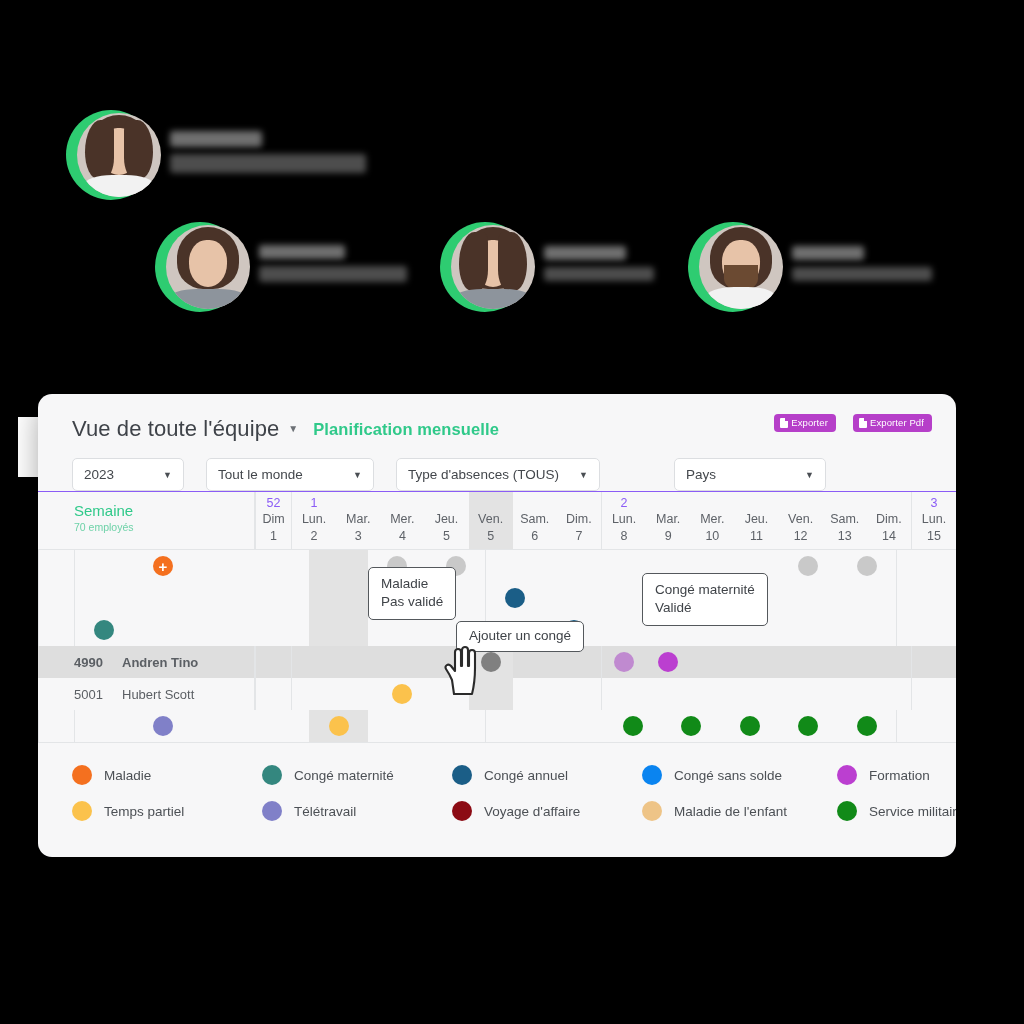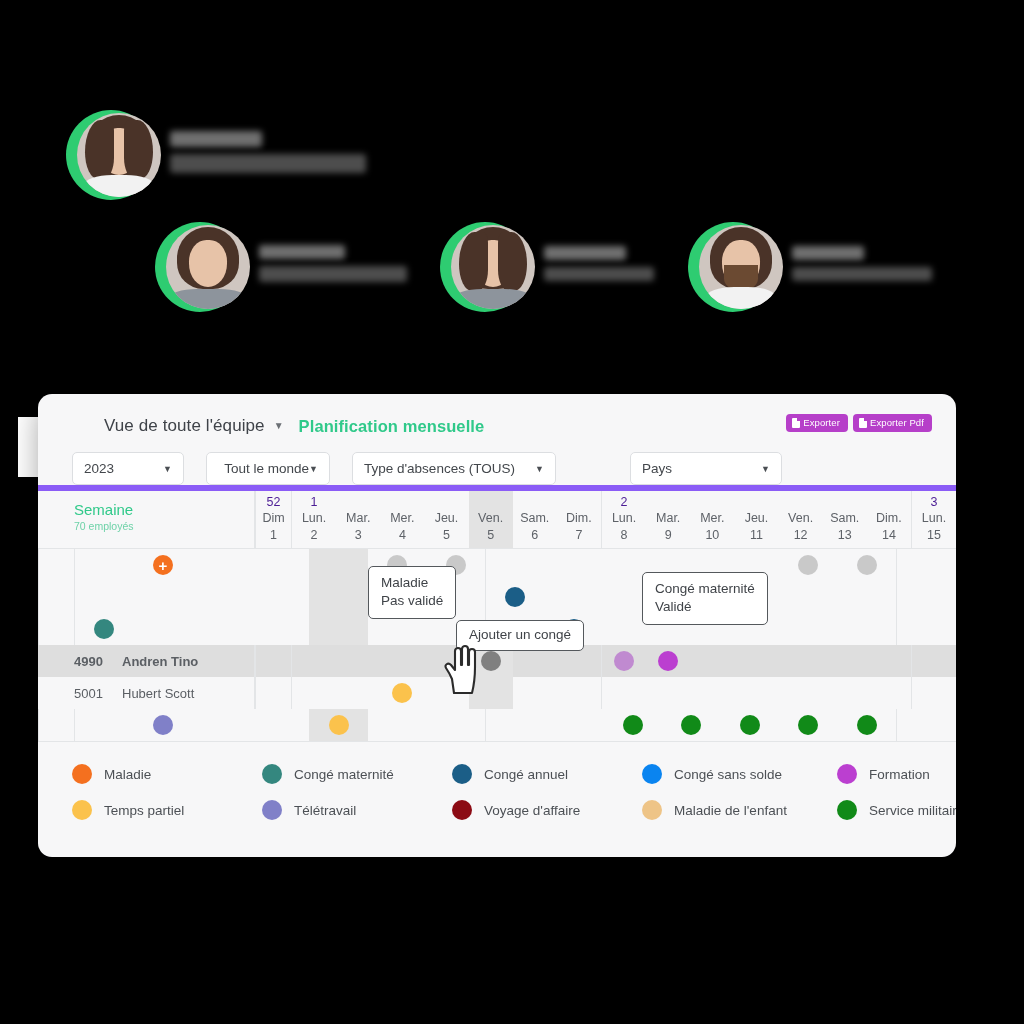--- a/index.html
+++ b/index.html
@@ -48,25 +48,25 @@
   .card {
     position: absolute; left: 38px; top: 394px; width: 918px; height: 463px;
     background: #f7f7f8; border-radius: 14px;
     box-shadow: 0 10px 30px rgba(0,0,0,.35);
     overflow: hidden;
   }
 
   
   .card-head { padding: 22px 26px 0 34px; position: relative; }
   .view-row { display:flex; align-items:center; gap:9px; }
-  .view-label { font-size: 17px; color:#3f4349; letter-spacing:.1px;margin-left:32px; }
+  .view-label { font-size: 22px; color:#3f4349; letter-spacing:.1px; }
   .caret { color:#6c7075; font-size:10px; line-height:1; }
   .plan-link { font-size:16.5px; color:#30c98a; font-weight:700; margin-left:6px; letter-spacing:.1px;}
 
-  .export-wrap { position:absolute; right:24px; top:20px; display:flex; gap:5px; }
+  .export-wrap { position:absolute; right:24px; top:20px; display:flex; gap:17px; }
   .exp-btn {
     background:#b63fc9; color:#fff; border-radius:4px;
     font-size:9.5px; padding:4px 8px 4px 6px; display:flex; align-items:center; gap:3px;
     white-space:nowrap; line-height:1; letter-spacing:.1px;
   }
   .exp-btn .doc-ico {
     width:8px; height:10px; background:#fff; border-radius:1px;
     position:relative; flex:none;
   }
   .exp-btn .doc-ico::after{
@@ -75,48 +75,48 @@
   }
 
   
   .filters { display:flex; gap:22px; padding: 16px 26px 0 34px; }
   .select {
     background:#fff; border:1px solid #dcdee1; border-radius:5px;
     height:33px; display:flex; align-items:center; justify-content:space-between;
     padding:0 11px; font-size:13.5px; color:#43474c;
   }
   .sel-2023 { width:112px; }
-  .sel-world { width:124px;justify-content:flex-end; }
+  .sel-world { width:168px; }
   .sel-type { width:204px; }
   .sel-pays { width:152px; margin-left:52px; }
   .sel-caret { color:#4a4e53; font-size:9px; }
 
   
   .months {
     display:flex; justify-content:space-between;
     padding: 10px 130px 6px 255px; font-size:13.5px; color:#5e6268;
   }
   .months .m-active { color:#21c17a; font-weight:700; }
 
   
   .grid { position:relative; }
-  .grid-head { display:flex; border-top:6px solid #8b5cf6; border-bottom:1px solid #e3e5e7;}
+  .grid-head { display:flex; border-top:1px solid #8b5cf6; border-bottom:1px solid #e3e5e7;}
   .col-left {
     width:217px; flex:none; padding: 10px 0 8px 36px;
     border-right:1px solid #e3e5e7;
   }
   .sem-title { color:#30c98a; font-size:15px; }
   .sem-sub { color:#6ed2a8; font-size:10.5px; margin-top:2px; }
 
   .daycols { display:flex; flex:1; }
   .daycol {
     flex:1; text-align:center; font-size:12.5px; color:#5e6268;
     padding-top:4px; position:relative;
   }
-  .daycol .wk { color:#4c1d95; font-size:12.5px; height:15px; line-height:15px; }
+  .daycol .wk { color:#8b5cf6; font-size:12.5px; height:15px; line-height:15px; }
   .daycol .wk.blank { color:transparent; }
   .daycol .dn { line-height:17px; }
   .daycol .dd { line-height:16px; padding-bottom:5px; }
   .daycol.wsep { border-left:1px solid #e3e5e7; }
   .daycol.week-num-col { flex:0 0 36px; border-left:1px solid #e3e5e7;}
   .daycol.today { background:#e3e3e3; }
 
   .rows { position:relative; }
   .row {
     display:flex; height:32px; align-items:center;

